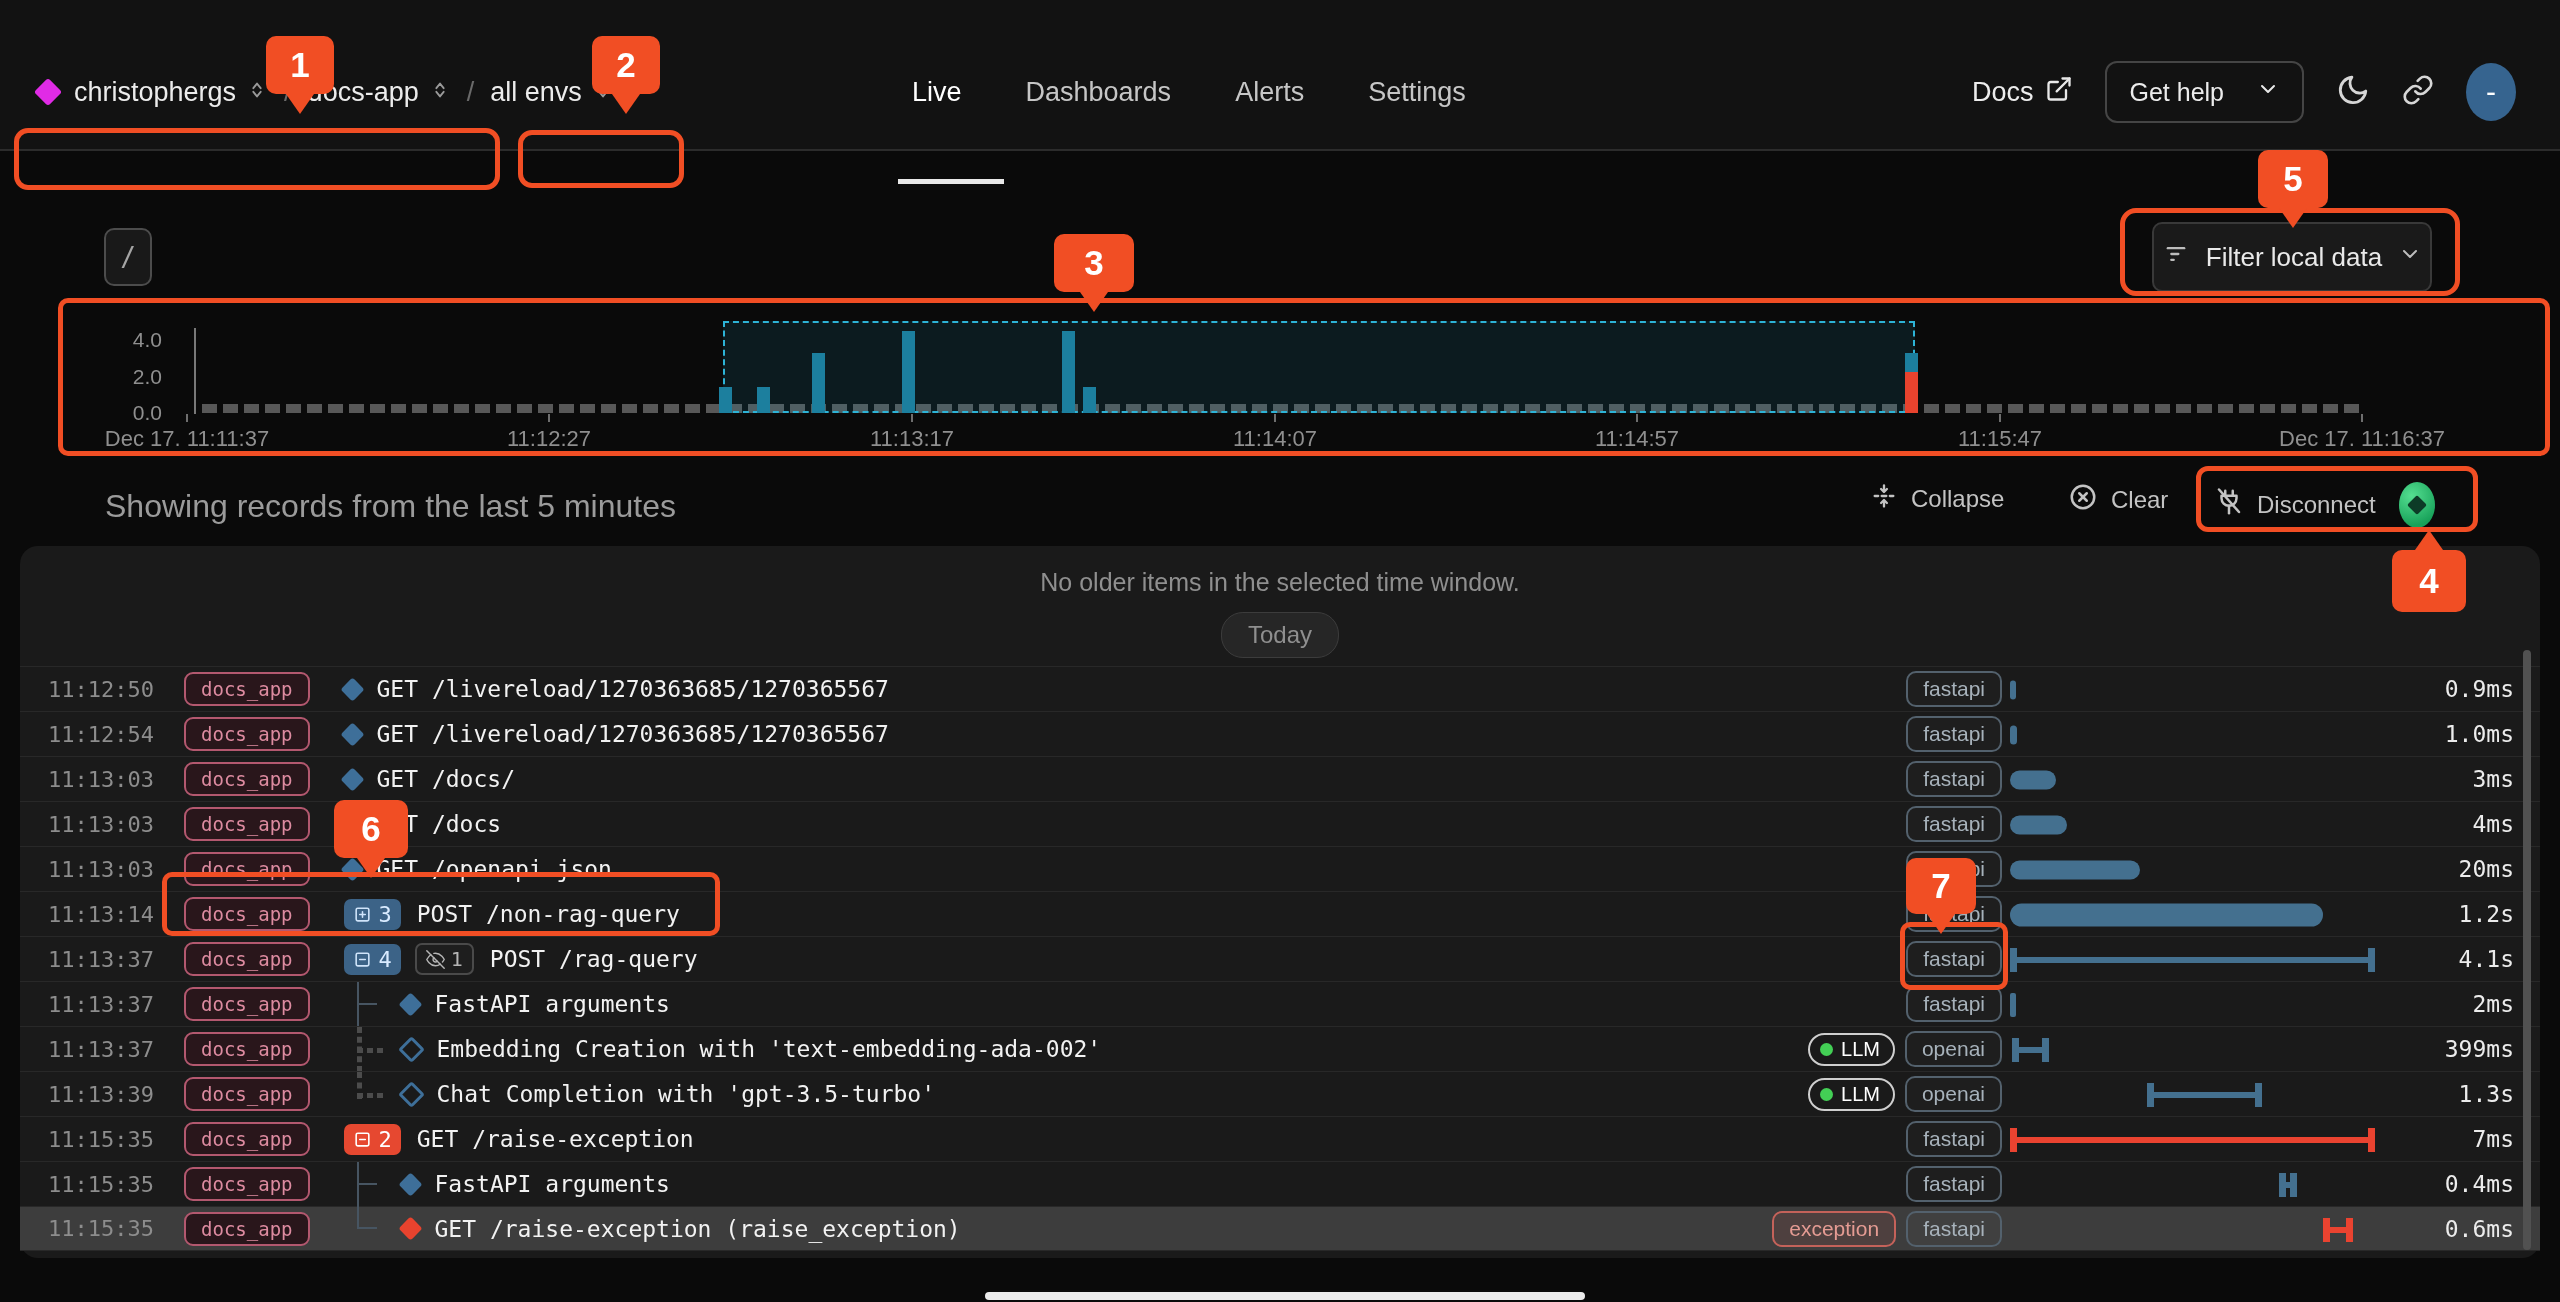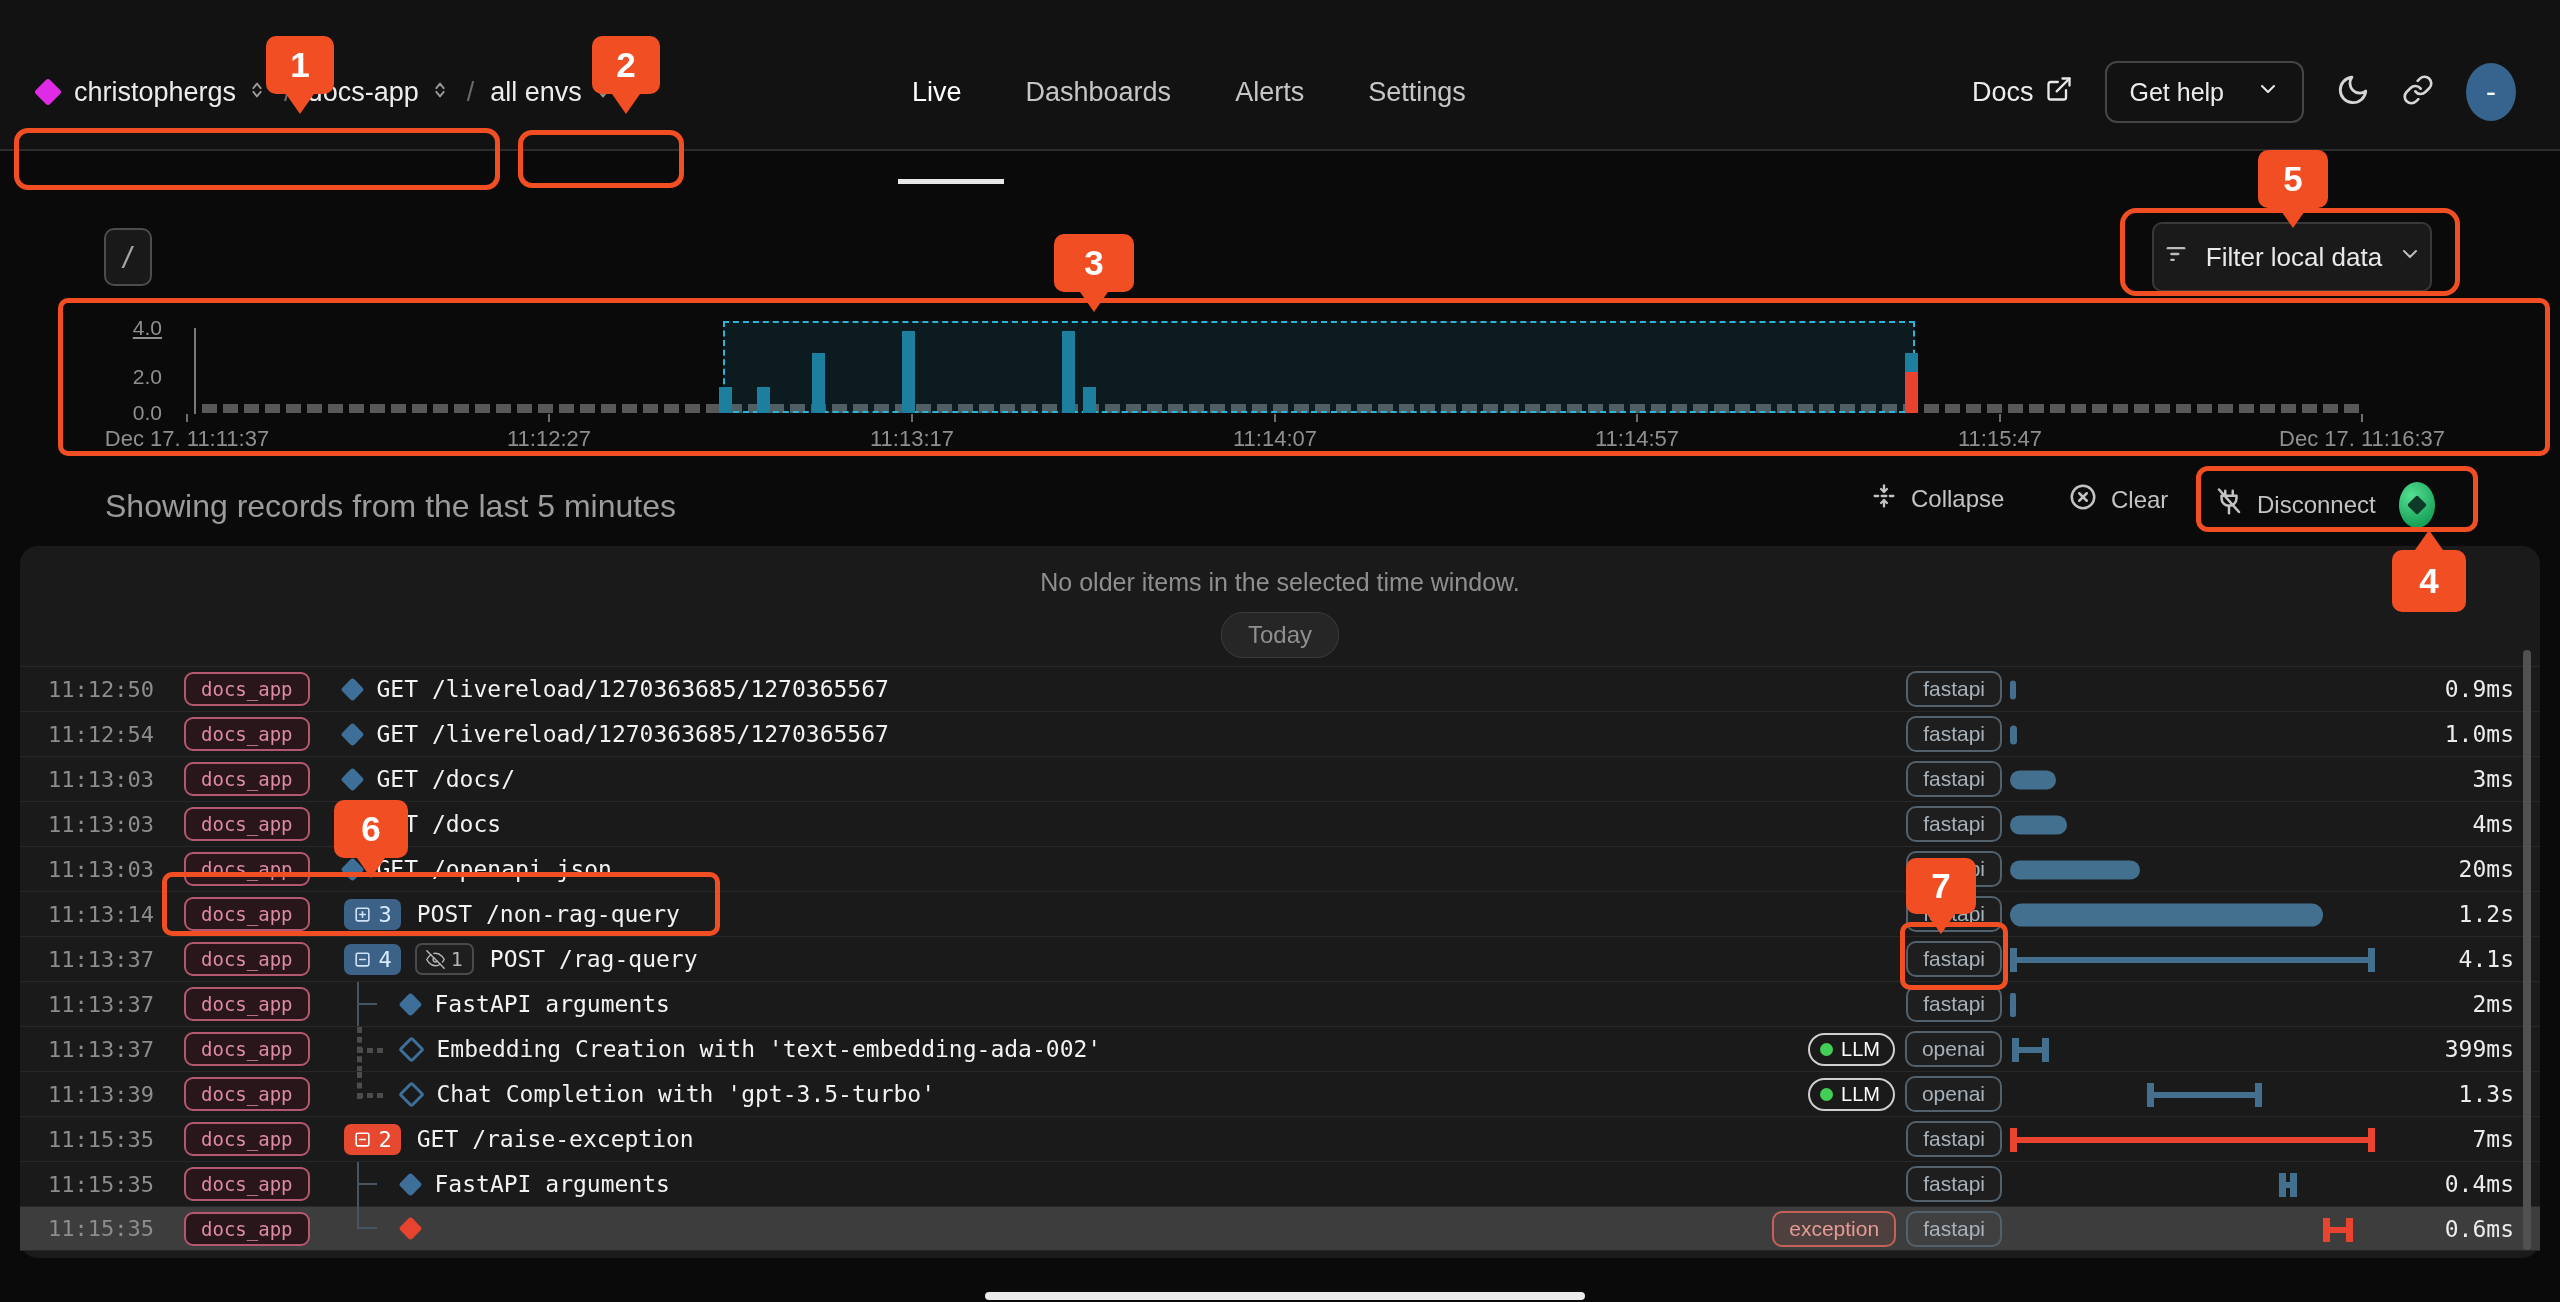--- a/index.html
+++ b/index.html
@@ -216,21 +216,21 @@
     <span>Filter local data</span>
     <span><svg width="24" height="24" viewBox="0 0 24 24" fill="none" stroke="#bdbdbd" stroke-width="2" stroke-linecap="round" stroke-linejoin="round">
           <polyline points="6 9 12 15 18 9"></polyline>
         </svg></span>
   </div>
 
   <div class="chart-area">
     <div class="axis-v"></div>
     <div class="baseline"></div>
     <div class="selection" style="left: 723px; width: 1192px; border-color: rgb(45, 179, 214);"></div>
-  <div class="ytick" style="top: 16px; text-decoration: underline;">4.0</div>
+  <div class="ytick" style="top: 28px;">4.0</div>
       <div class="ytick" style="top: 64.5px;">2.0</div>
       <div class="ytick" style="top: 101px;">0.0</div>
       <div class="xtickmark" style="left: 186px;"></div>
       <div class="xlabel" style="left: 187px;">Dec 17. 11:11:37</div>
       <div class="xtickmark" style="left: 548px;"></div>
       <div class="xlabel" style="left: 549px;">11:12:27</div>
       <div class="xtickmark" style="left: 911px;"></div>
       <div class="xlabel" style="left: 912px;">11:13:17</div>
       <div class="xtickmark" style="left: 1274px;"></div>
       <div class="xlabel" style="left: 1275px;">11:14:07</div>
@@ -507,20 +507,21 @@
           </span>
           <span class="dur">0.4ms</span>
         </div>
         <div class="span-row highlight">
           <span class="time">11:15:35</span>
           <span class="app-tag">docs_app</span>
           <span class="marker">
             <span class="tree end-solid"></span>
             <span class="diamond red"></span>
           </span>
+          <span class="name">GET /raise-exception (raise_exception)</span>
           <span class="right-tags">
             <span class="tag exception">exception</span>
             <span class="tag ">fastapi</span>
           </span>
           <span class="track">
             <span class="bar-ibeam" style="left:313px;width:30px;border-color:#ea4330;background:linear-gradient(to bottom,transparent 36%,#ea4330 36%,#ea4330 64%,transparent 64%)"></span>
           </span>
           <span class="dur">0.6ms</span>
         </div>
       </div>

